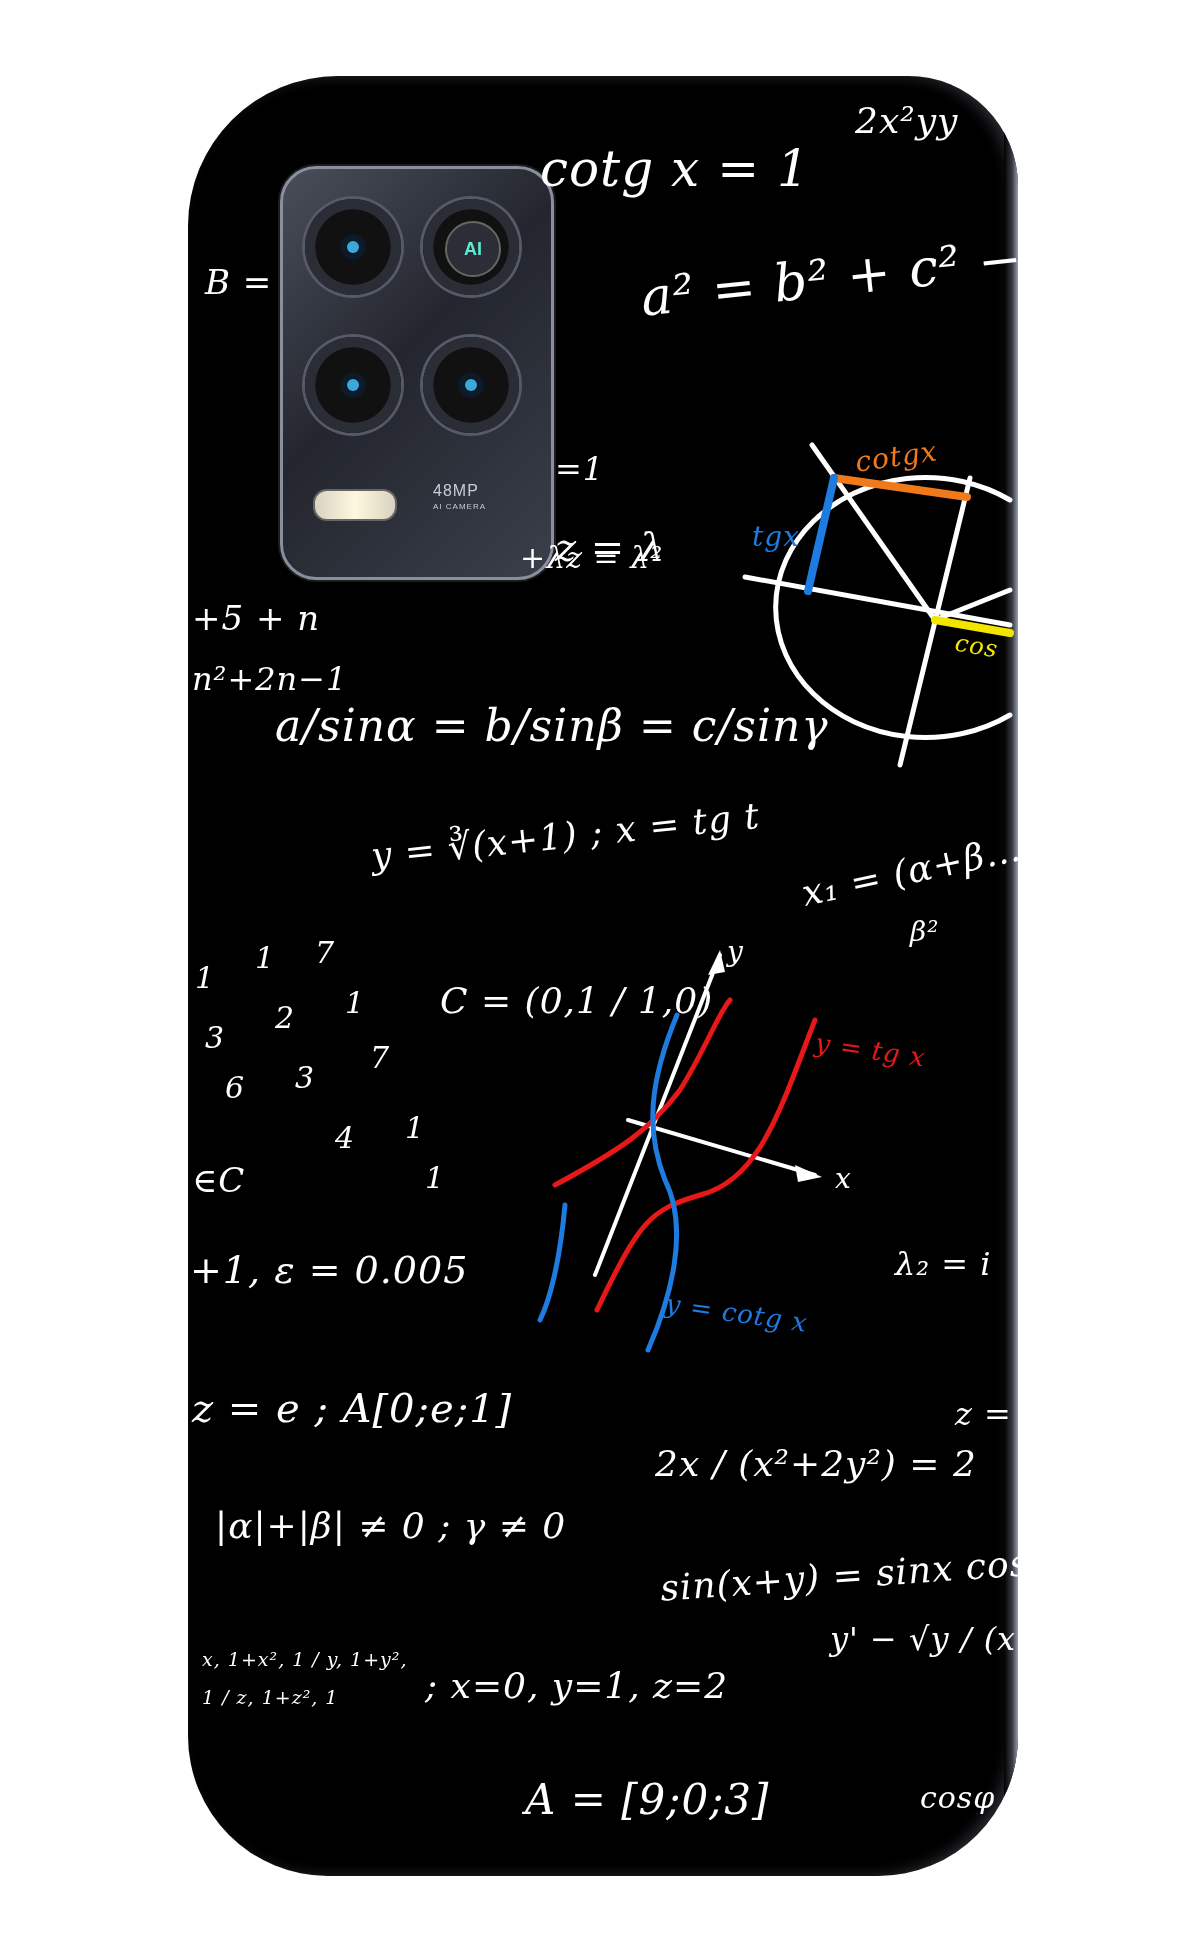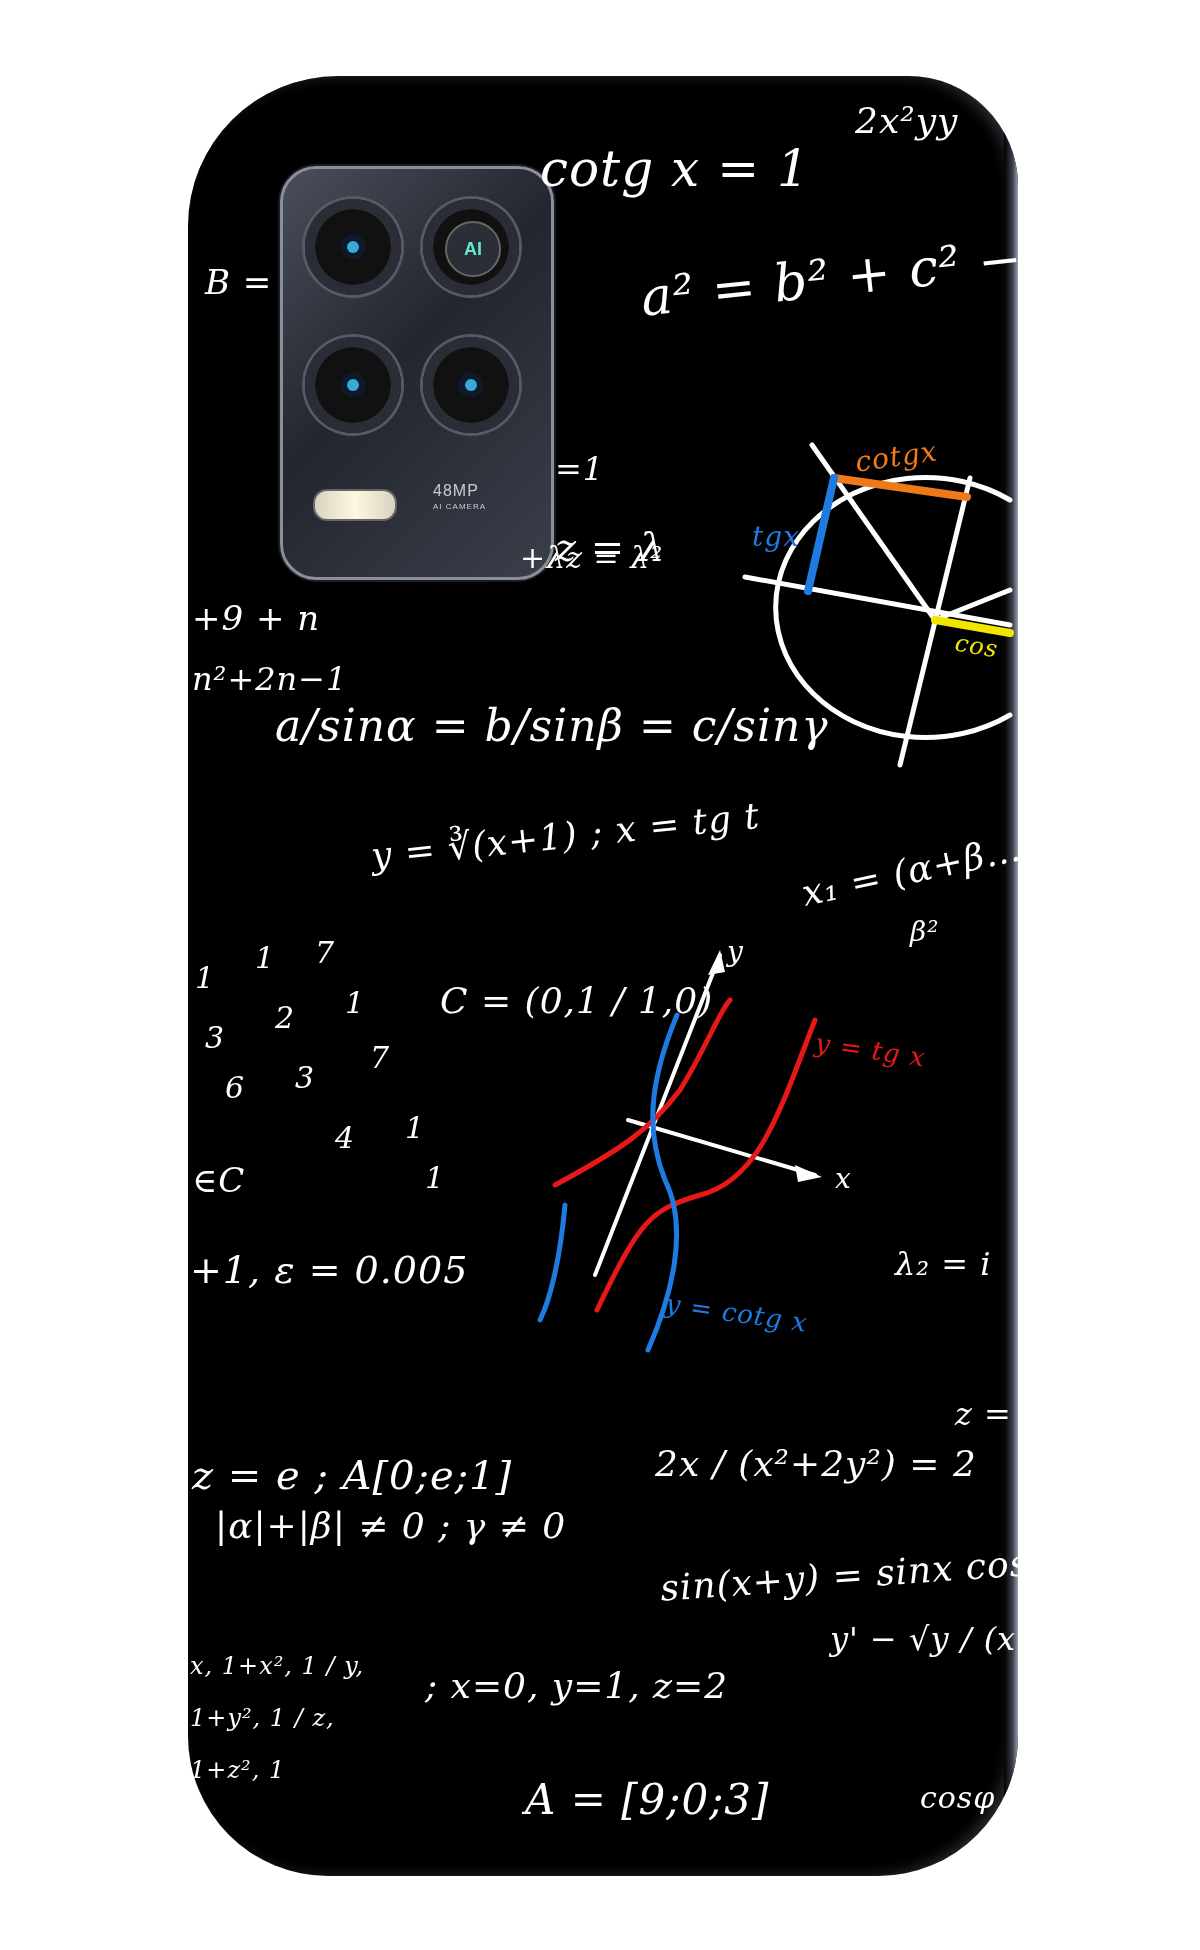--- a/index.html
+++ b/index.html
@@ -68,36 +68,36 @@
   </div>
 </div>
 
 <div class="f" style="left:540px;top:140px;font-size:50px">cotg x = 1</div>
 <div class="f" style="left:855px;top:100px;font-size:36px">2x²yy</div>
 <div class="f" style="left:205px;top:262px;font-size:34px">B =</div>
 <div class="f" style="left:640px;top:245px;font-size:52px;transform:rotate(-6deg)">a² = b² + c² − 2</div>
 <div class="f" style="left:555px;top:450px;font-size:32px">=1</div>
 <div class="f" style="left:555px;top:524px;font-size:40px">z = λ</div>
 <div class="f" style="left:520px;top:540px;font-size:30px">+λz = λ²</div>
-<div class="f" style="left:192px;top:598px;font-size:34px">+9 + n</div>
+<div class="f" style="left:192px;top:598px;font-size:34px">+5 + n</div>
 <div class="f" style="left:192px;top:660px;font-size:32px">n²+2n−1</div>
 <div class="f" style="left:275px;top:700px;font-size:44px">a/sinα = b/sinβ = c/sinγ</div>
 <div class="f" style="left:370px;top:815px;font-size:36px;transform:rotate(-6deg)">y = ∛(x+1) ; x = tg t</div>
 <div class="f" style="left:800px;top:850px;font-size:36px;transform:rotate(-12deg)">x₁ = (α+β…</div>
 <div class="f" style="left:910px;top:915px;font-size:28px">β²</div>
 <div class="f" style="left:440px;top:980px;font-size:36px">C = (0,1 / 1,0)</div>
 <div class="f" style="left:192px;top:1160px;font-size:34px">∈C</div>
 <div class="f" style="left:190px;top:1248px;font-size:38px">+1, ε = 0.005</div>
 <div class="f" style="left:895px;top:1245px;font-size:32px">λ₂ = i</div>
-<div class="f" style="left:192px;top:1452px;font-size:40px">z = e ; A[0;e;1]</div>
+<div class="f" style="left:192px;top:1385px;font-size:40px">z = e ; A[0;e;1]</div>
 <div class="f" style="left:655px;top:1443px;font-size:36px">2x / (x²+2y²) = 2</div>
 <div class="f" style="left:955px;top:1395px;font-size:32px">z =</div>
 <div class="f" style="left:215px;top:1505px;font-size:36px">|α|+|β| ≠ 0 ; γ ≠ 0</div>
 <div class="f" style="left:660px;top:1555px;font-size:36px;transform:rotate(-4deg)">sin(x+y) = sinx cos</div>
-<div class="f" style="left:190px;top:1640px;font-size:24px;white-space:normal;width:220px;line-height:52px">x, 1+x², 1 / y, 1+y², 1 / z, 1+z², 1</div>
+<div class="f" style="left:202px;top:1640px;font-size:19px;white-space:normal;width:220px;line-height:38px">x, 1+x², 1 / y, 1+y², 1 / z, 1+z², 1</div>
 <div class="f" style="left:425px;top:1665px;font-size:36px">; x=0, y=1, z=2</div>
 <div class="f" style="left:830px;top:1620px;font-size:32px">y' − √y / (x+2) =</div>
 <div class="f" style="left:525px;top:1775px;font-size:42px">A = [9;0;3]</div>
 <div class="f" style="left:920px;top:1780px;font-size:30px">cosφ</div>
 
 <div class="f" style="left:195px;top:960px;font-size:30px">1</div>
 <div class="f" style="left:255px;top:940px;font-size:30px">1</div>
 <div class="f" style="left:315px;top:935px;font-size:30px">7</div>
 <div class="f" style="left:205px;top:1020px;font-size:30px">3</div>
 <div class="f" style="left:275px;top:1000px;font-size:30px">2</div>

